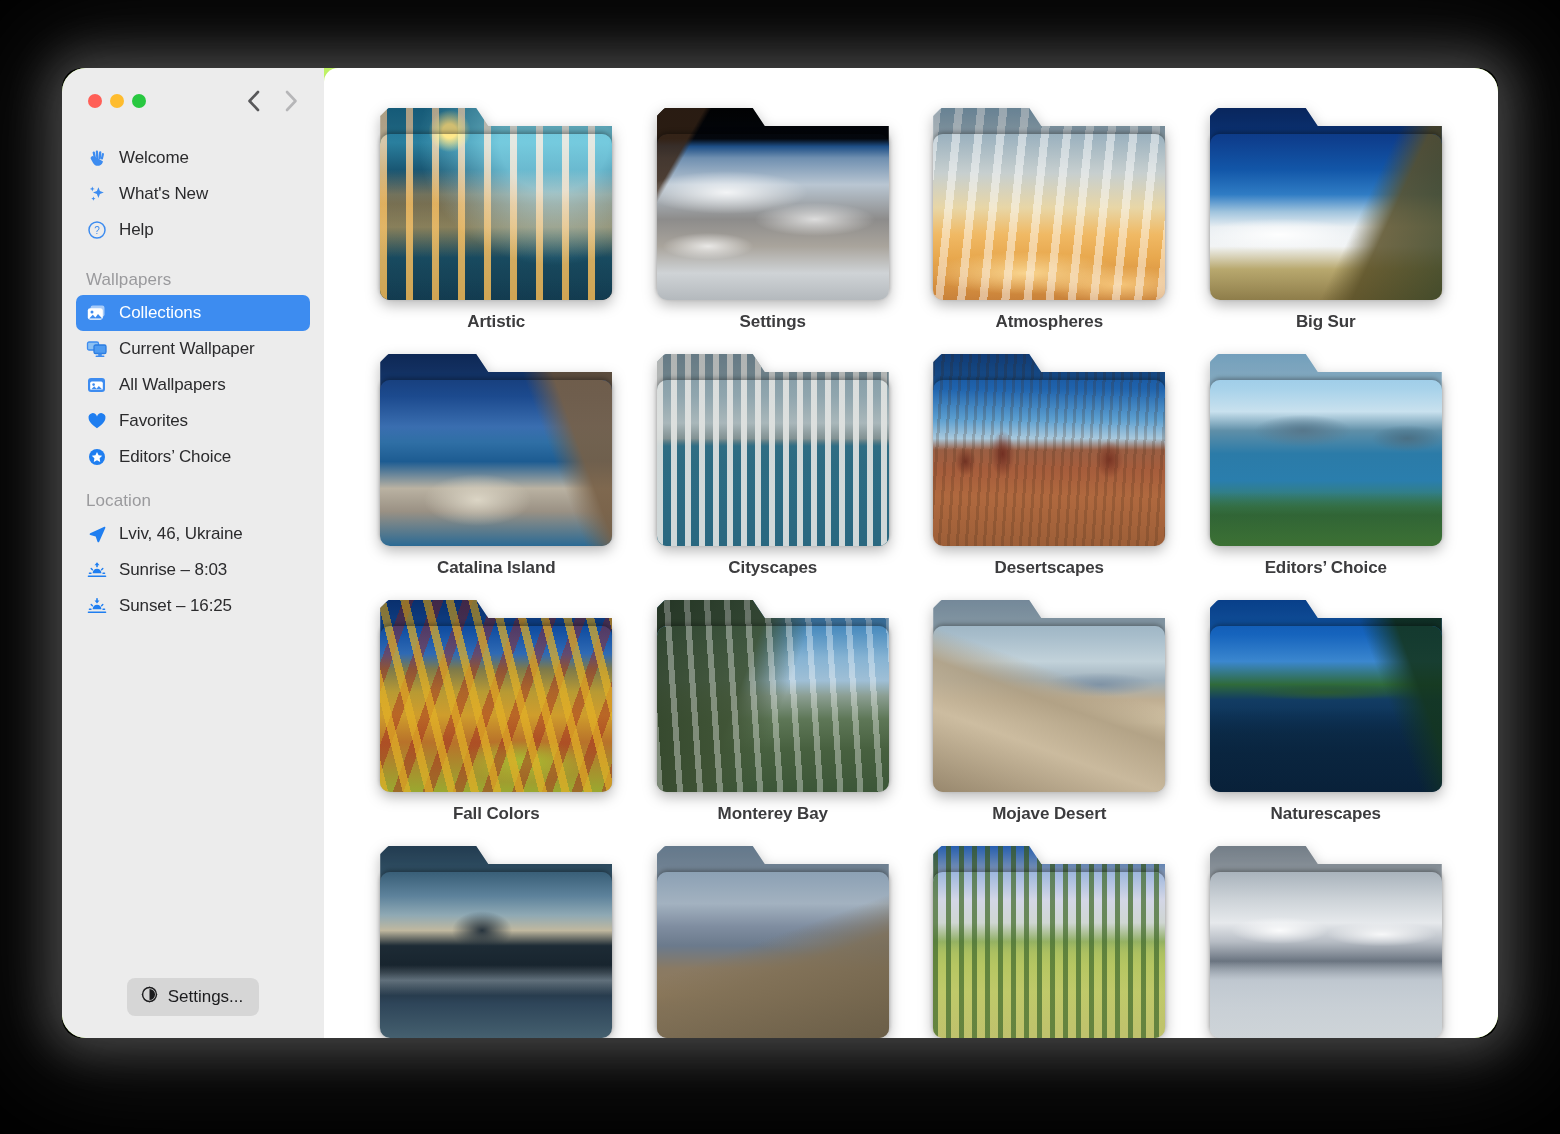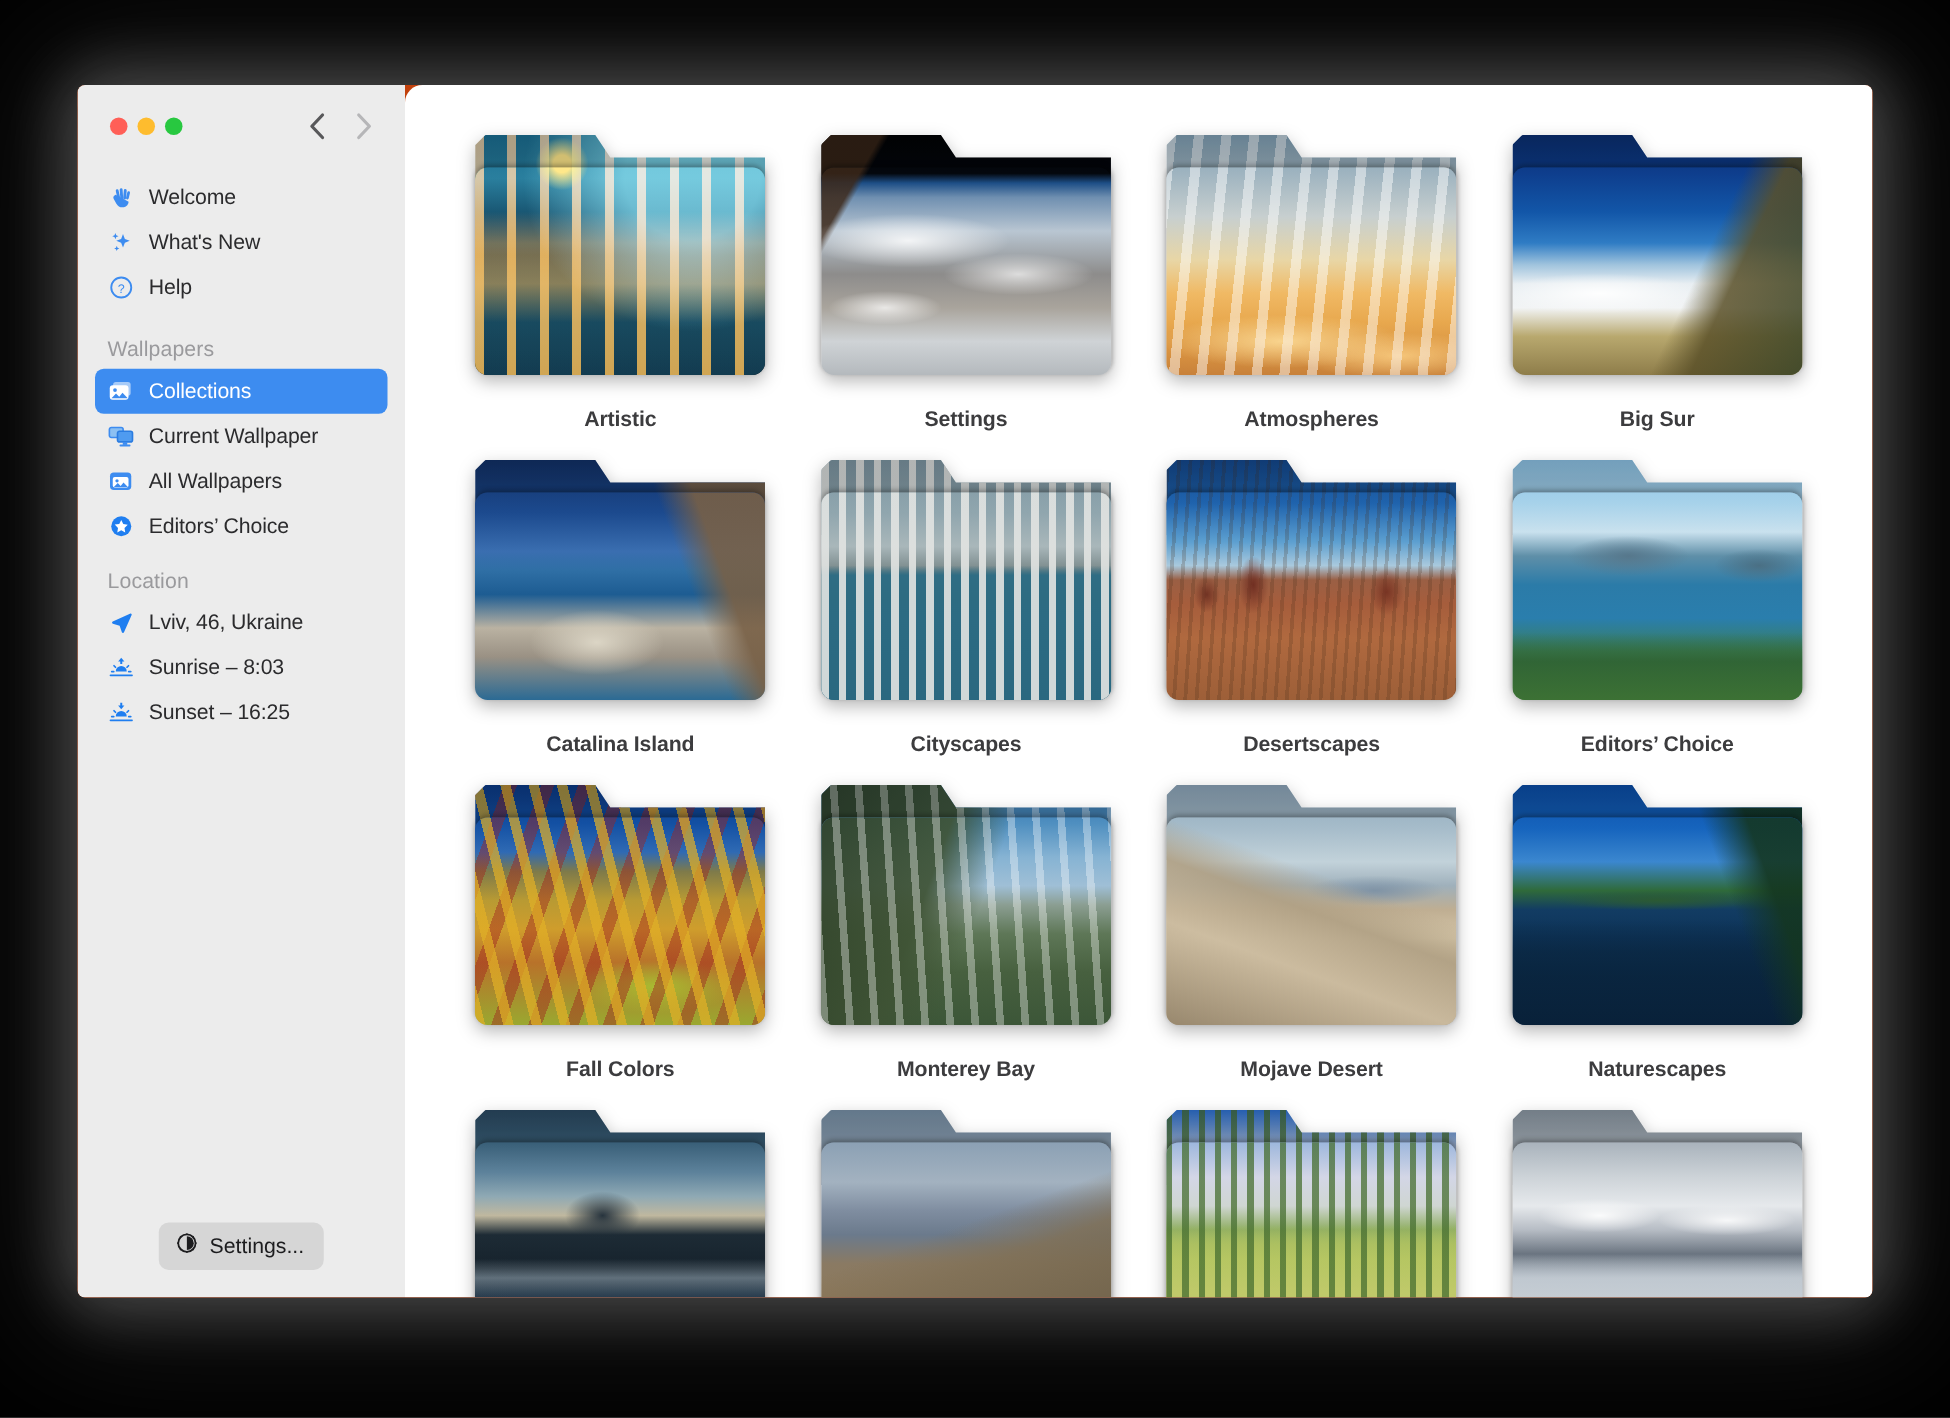--- a/index.html
+++ b/index.html
@@ -15,22 +15,22 @@
   .glow {
     position: absolute; left: 62px; top: 68px; width: 1436px; height: 970px;
     border-radius: 20px;
     box-shadow: 0 0 46px 14px rgba(255,255,255,0.22),
                 0 0 110px 40px rgba(255,255,255,0.09);
   }
 
   
   .window {
     position: absolute; left: 62px; top: 68px; width: 1436px; height: 970px;
-    border-radius: 6px; overflow: hidden; display: flex;
-    background: #c2410c;
+    border-radius: 24px; overflow: hidden; display: flex;
+    background: #bef264;
   }
 
   
   .sidebar {
     width: 262px; flex: 0 0 262px; height: 100%;
     background: #ececec; position: relative;
   }
   .titlebar { height: 66px; position: relative; }
   .traffic { position: absolute; left: 26px; top: 26px; display: flex; gap: 8px; }
   .dot { width: 14px; height: 14px; border-radius: 50%; }
@@ -87,21 +87,21 @@
     position: absolute; left: 0; top: 26px; width: 232px; height: 166px;
     border-radius: 10px; overflow: hidden;
     box-shadow: 0 -2px 4px rgba(0,0,0,0.30);
   }
   .folder .art { position: absolute; inset: 0; }
   .folder .tab .art { top: 0; height: 192px; }
   .folder .body .art { top: -26px; height: 192px; }
   .folder .tab .shade { position: absolute; inset: 0; background: rgba(0,0,0,0.18); }
 
   .caption {
-    margin-top: 26px; font-size: 17px; font-weight: bold;
+    margin-top: 12px; font-size: 17px; font-weight: bold;
     color: #3c3c3e; letter-spacing: -0.1px; text-align: center;
   }
 
   
   .art-artistic {
     background:
       radial-gradient(circle at 30% 12%, #ffe88a 0 3%, rgba(255,232,138,0) 9%),
       radial-gradient(ellipse at 75% 18%, rgba(120,200,225,.75) 0 22%, rgba(120,200,225,0) 55%),
       linear-gradient(to bottom, #1b6f93 0%, #2a7f9e 18%, #17526e 34%, #0e3347 50%, #123f4f 62%, #0b2a38 100%),
       repeating-linear-gradient(92deg, rgba(238,164,34,.55) 0 6px, rgba(0,0,0,0) 6px 20px);
@@ -379,20 +379,28 @@
             <svg width="22" height="20" viewBox="0 0 22 20">
               <rect x="2" y="3" width="17" height="14" rx="3" fill="#3d8cf0"></rect>
               <rect x="4.2" y="6.6" width="12.6" height="8.4" rx="1.6" fill="#ffffff"></rect>
               <circle cx="7.6" cy="9.6" r="1.3" fill="#3d8cf0"></circle>
               <path d="M5.1 14.6l3.1-3.3 2.3 2.4 2.3-2.8 3.5 3.7z" fill="#3d8cf0"></path>
             </svg>
           </span>
           <span>All Wallpapers</span>
         </div>
 
+        <div class="sb-row">
+          <span class="sb-ico">
+            <svg width="22" height="20" viewBox="0 0 22 20">
+              <path d="M11 17.2S2.6 12.2 2.6 7.3A4.1 4.1 0 0 1 11 5.5a4.1 4.1 0 0 1 8.4 1.8c0 4.9-8.4 9.9-8.4 9.9z" fill="#1f7ef0"></path>
+            </svg>
+          </span>
+          <span>Favorites</span>
+        </div>
 
         <div class="sb-row">
           <span class="sb-ico">
             <svg width="22" height="20" viewBox="0 0 22 20">
               <circle cx="11" cy="10" r="8" fill="#1f7ef0"></circle>
               <path d="M11 4.9l1.6 3.3 3.6.5-2.6 2.6.6 3.6-3.2-1.7-3.2 1.7.6-3.6-2.6-2.6 3.6-.5z" fill="#fff"></path>
             </svg>
           </span>
           <span>Editors’ Choice</span>
         </div>

